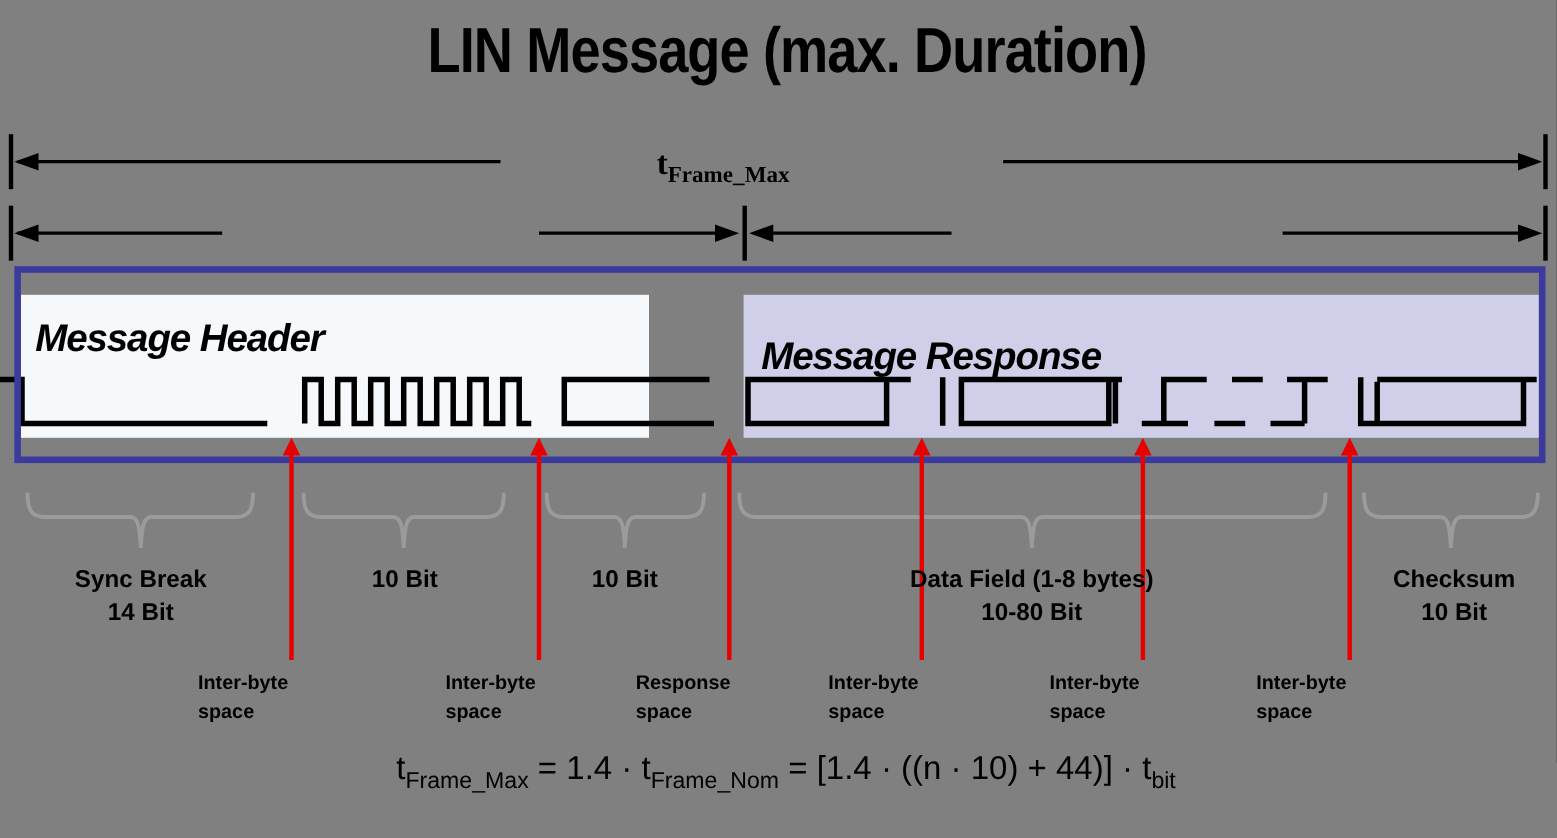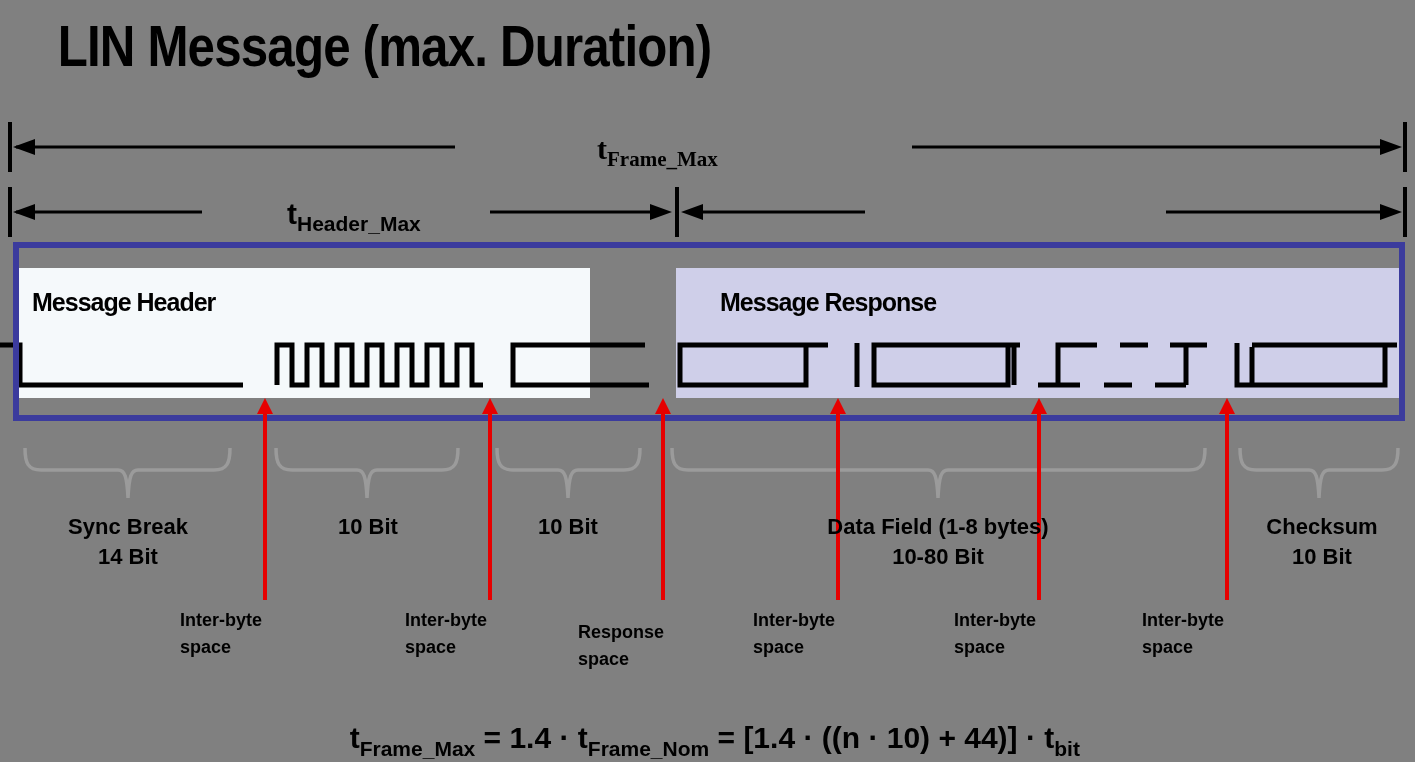--- a/index.html
+++ b/index.html
@@ -4,43 +4,43 @@
 <style>
   html,body { margin:0; padding:0; background:#555; }
   #page {
     position:relative; width:1415px; height:762px; overflow:hidden;
     background: var(--c-bg, #808080);
     font-family:"Liberation Sans", sans-serif;
     color: var(--c-ink, #000);
   }
   .abs { position:absolute; }
   #title {
-    left:0; right:0; top:12px; 
+    left:16px; right:0; top:12px; text-align:center;
     font-size:58px; font-weight:bold; white-space:nowrap;
   }
   #title .squeeze { display:inline-block; transform:scaleX(0.85); transform-origin:center; letter-spacing:-1px; }
   .tlabel { font-weight:bold; font-size:30px; white-space:nowrap; }
   .tlabel .sub { font-size:21px; position:relative; top:7px; letter-spacing:0; }
   #svg-layer { left:0; top:0; }
   .wave { stroke:var(--c-ink,#000); stroke-width:5; fill:none; }
   .dimline { stroke:var(--c-ink,#000); stroke-width:3; fill:none; }
   .tick { fill:var(--c-ink,#000); }
   .ahead { fill:var(--c-ink,#000); }
   .bluebox { stroke:var(--c-blue,#3B3B9D); stroke-width:6; fill:none; }
   .hdrfill { fill:var(--c-header-fill,#F5F9FB); }
   .rspfill { fill:var(--c-response-fill,#CFCFE9); }
   .brace { stroke:var(--c-brace,#9B9B9B); stroke-width:3.5; fill:none; }
   .redline { stroke:var(--c-red,#E60000); stroke-width:4; }
   .redtip { fill:var(--c-red,#E60000); }
-  .boxlabel { font-size:25px; font-weight:bold; letter-spacing:-1px; white-space:nowrap; }
+  .boxlabel { font-size:35px; font-weight:bold; letter-spacing:-1px; white-space:nowrap;font-style:italic; }
   .seclabel { font-size:22px; font-weight:bold; text-align:center; line-height:30px; width:300px; }
   .spacelabel { font-size:18px; font-weight:bold; text-align:left; line-height:27px; width:170px; }
   #formula {
-    left:50%; top:721px; transform:translateX(-49%);
-    font-size:30px; font-weight:bold; white-space:nowrap;text-align:right;
+    left:50%; top:682px; transform:translateX(-49%);
+    font-size:30px; font-weight:normal; white-space:nowrap;text-align:right;
   }
   #formula .sub { font-size:21px; position:relative; top:8px; }
 </style>
 </head>
 <body>
 
 <div id="page">
 
   <svg id="svg-layer" class="abs" width="1415" height="762" viewBox="0 0 1415 762">
 
@@ -107,26 +107,23 @@
     </g>
   </svg>
 
   <div id="title" class="abs">
     <span class="squeeze">LIN Message (max. Duration)</span>
   </div>
 
   <div class="abs tlabel" style="left:597px; top:132px;font-family:Liberation Serif, serif;">
     <span>t</span><span class="sub">Frame_Max</span>
   </div>
-  <div class="abs tlabel" style="left:287px; top:197px;">
-    <span>t</span><span class="sub">Header_Max</span>
-  </div>
 
   <div class="abs boxlabel" style="left:32px; top:288px;">Message Header</div>
-  <div class="abs boxlabel" style="left:692px; top:288px;margin-left:28px;">Message Response</div>
+  <div class="abs boxlabel" style="left:692px; top:304px;">Message Response</div>
 
   <div class="abs seclabel" style="left:-22px; top:512px;">
     <div>Sync Break</div>
       <div>14 Bit</div>
   </div>
   <div class="abs seclabel" style="left:218px; top:512px;">
       <div>10 Bit</div>
   </div>
   <div class="abs seclabel" style="left:418px; top:512px;">
       <div>10 Bit</div>
@@ -141,21 +138,21 @@
   </div>
 
   <div class="abs spacelabel" style="left:180px; top:607px;">
     <div>Inter-byte</div>
       <div>space</div>
   </div>
   <div class="abs spacelabel" style="left:405px; top:607px;">
     <div>Inter-byte</div>
       <div>space</div>
   </div>
-  <div class="abs spacelabel" style="left:578px; top:607px;margin-top:12px;">
+  <div class="abs spacelabel" style="left:578px; top:607px;">
     <div>Response</div>
       <div>space</div>
   </div>
   <div class="abs spacelabel" style="left:753px; top:607px;">
     <div>Inter-byte</div>
       <div>space</div>
   </div>
   <div class="abs spacelabel" style="left:954px; top:607px;">
     <div>Inter-byte</div>
       <div>space</div>

